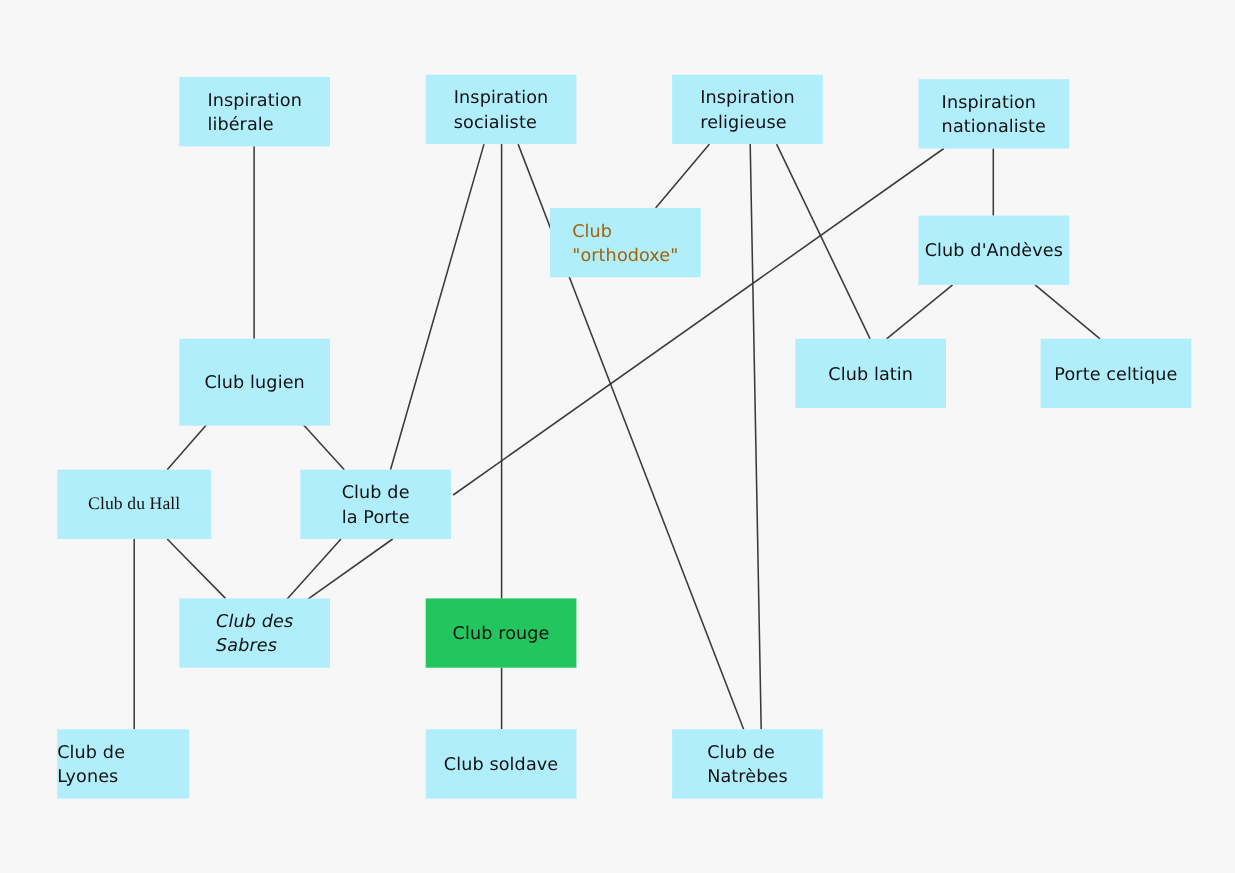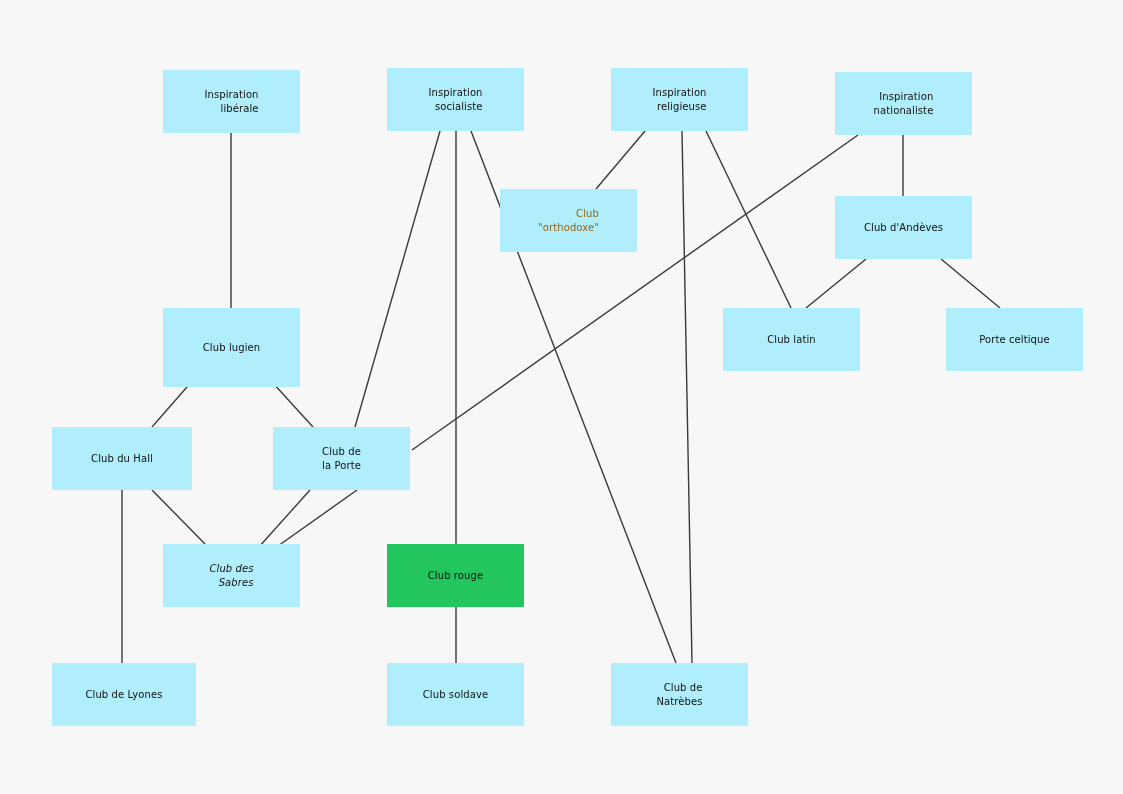--- a/index.html
+++ b/index.html
@@ -29,22 +29,22 @@
     shape-rendering: geometricPrecision;
   }
   .node {
     position: absolute;
     box-sizing: border-box;
     background: #b0eefc;
     color: #111111;
     display: flex;
     align-items: center;
     justify-content: center;
-    text-align: right;
-    font-size: 10px;
+    text-align: left;
+    font-size: 16px;
     line-height: 1.35;
     letter-spacing: 0.1px;
     white-space: pre-line;
     z-index: 2;
   }
 </style>
 </head>
 <body>
 
 <div id="canvas">
@@ -76,24 +76,24 @@
       <div class="node" style="left: 611px; top: 68px; width: 137px; height: 63px; background: rgb(176, 238, 252); color: rgb(17, 17, 17);">Inspiration
 religieuse</div>
       <div class="node" style="left: 835px; top: 72px; width: 137px; height: 63px; background: rgb(176, 238, 252); color: rgb(17, 17, 17);">Inspiration
 nationaliste</div>
       <div class="node" style="left: 500px; top: 189px; width: 137px; height: 63px; background: rgb(176, 238, 252); color: #a16207;">Club
 "orthodoxe"</div>
       <div class="node" style="left: 835px; top: 196px; width: 137px; height: 63px; background: rgb(176, 238, 252); color: rgb(17, 17, 17);">Club d'Andèves</div>
       <div class="node" style="left: 163px; top: 308px; width: 137px; height: 79px; background: rgb(176, 238, 252); color: rgb(17, 17, 17);">Club lugien</div>
       <div class="node" style="left: 723px; top: 308px; width: 137px; height: 63px; background: rgb(176, 238, 252); color: rgb(17, 17, 17);">Club latin</div>
       <div class="node" style="left: 946px; top: 308px; width: 137px; height: 63px; background: rgb(176, 238, 252); color: rgb(17, 17, 17);">Porte celtique</div>
-      <div class="node" style="left: 52px; top: 427px; width: 140px; height: 63px; background: rgb(176, 238, 252); color: rgb(17, 17, 17);">Club du Hall</div>
+      <div class="node" style="left: 52px; top: 427px; width: 140px; height: 63px; background: rgb(176, 238, 252); color: rgb(17, 17, 17); font-family: Liberation Serif, serif;">Club du Hall</div>
       <div class="node" style="left: 273px; top: 427px; width: 137px; height: 63px; background: rgb(176, 238, 252); color: rgb(17, 17, 17);">Club de
 la Porte</div>
       <div class="node" style="left: 163px; top: 544px; width: 137px; height: 63px; background: rgb(176, 238, 252); color: rgb(17, 17, 17); font-style: italic;">Club des
 Sabres</div>
       <div class="node" style="left: 387px; top: 544px; width: 137px; height: 63px; background: #22c55e; color: rgb(17, 17, 17);">Club rouge</div>
-      <div class="node" style="left: 52px; top: 663px; width: 144px; height: 63px; background: rgb(176, 238, 252); color: rgb(17, 17, 17);">Club de Lyones</div>
+      <div class="node" style="left: 52px; top: 663px; width: 120px; height: 63px; background: rgb(176, 238, 252); color: rgb(17, 17, 17);">Club de Lyones</div>
       <div class="node" style="left: 387px; top: 663px; width: 137px; height: 63px; background: rgb(176, 238, 252); color: rgb(17, 17, 17);">Club soldave</div>
       <div class="node" style="left: 611px; top: 663px; width: 137px; height: 63px; background: rgb(176, 238, 252); color: rgb(17, 17, 17);">Club de
 Natrèbes</div>
     </div>
 </div>
 
 </body></html>

